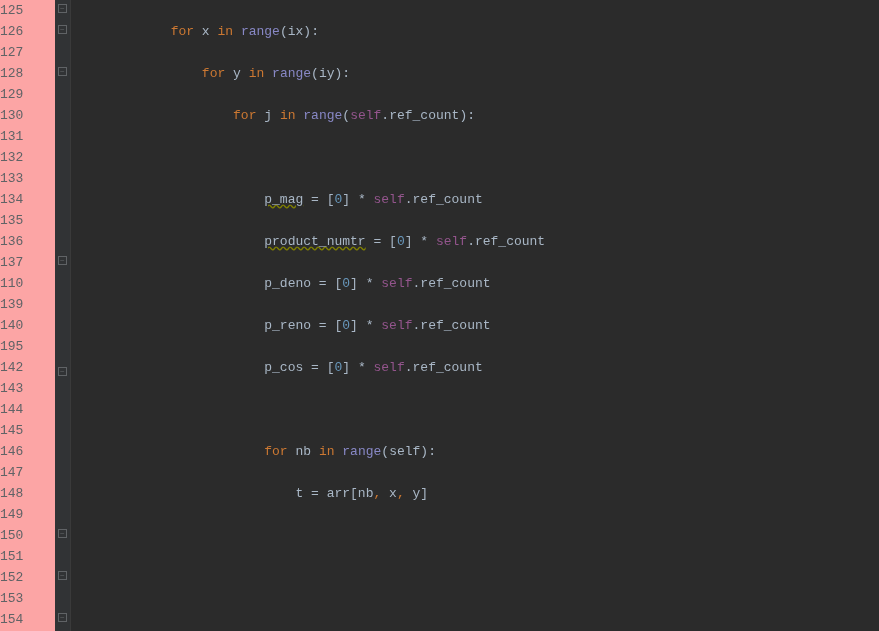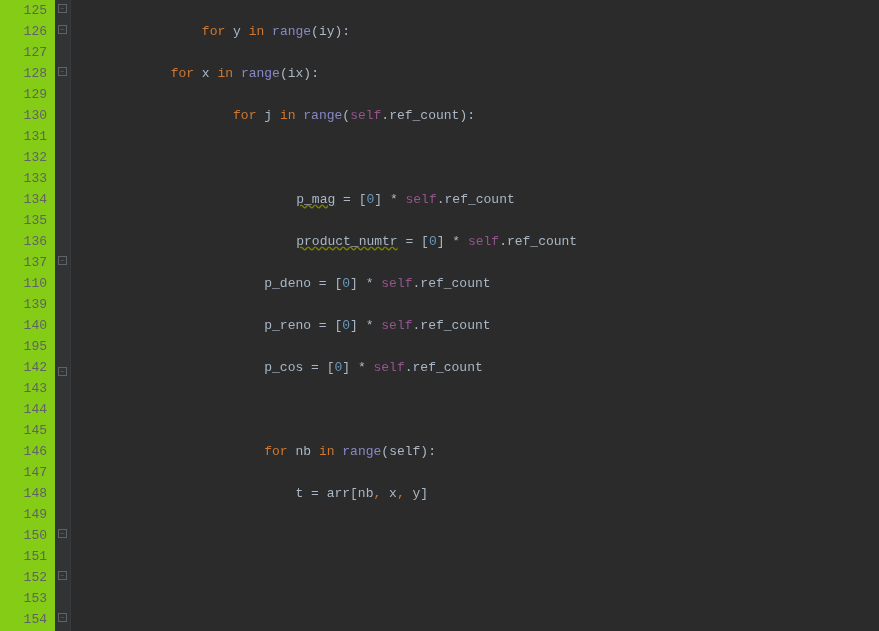--- a/index.html
+++ b/index.html
@@ -8,24 +8,24 @@
   font-family: 'Consolas', 'Monaco', 'Courier New', monospace;
   font-size: 13px;
   line-height: 21px;
   color: #a9b7c6;
   width: 879px;
   height: 631px;
   overflow: hidden;
   display: flex;
 }
 .gutter {
-  background: #84cc16;
+  background: #fca5a5;
   width: 55px;
   flex-shrink: 0;
-  text-align: right;
+  text-align: left;
   color: #606366;
   padding-right: 8px;
   user-select: none;
 }
 .gutter .ln { height: 21px; }
 .fold-col {
   width: 16px;
   flex-shrink: 0;
   background: #313335;
   position: relative;
@@ -48,21 +48,21 @@
   background: #2b2b2b;
   padding-left: 6px;
   white-space: pre;
 }
 .code-line { height: 21px; }
 .kw { color: #cc7832; }
 .slf { color: #94558d; }
 .num { color: #6897bb; }
 .builtin { color: #8888c6; }
 .ident { color: #a9b7c6; }
-.warn { text-decoration: underline wavy #808000; margin-left: 32px; }
+.warn { text-decoration: underline wavy #808000; }
 </style>
 </head>
 <body>
 
 <div class="gutter">
   <div class="ln">125</div>
   <div class="ln">126</div>
   <div class="ln">127</div>
   <div class="ln">128</div>
   <div class="ln">129</div>
@@ -98,22 +98,22 @@
   <div class="fold-mark" style="top:25px">−</div>
   <div class="fold-mark" style="top:67px">−</div>
   <div class="fold-mark" style="top:256px">−</div>
   <div class="fold-mark" style="top:367px">−</div>
   <div class="fold-mark" style="top:529px">−</div>
   <div class="fold-mark" style="top:571px">−</div>
   <div class="fold-mark" style="top:613px">−</div>
 </div>
 
 <div class="code-area">
+<div class="code-line"><span>            </span><span class="kw">for</span> <span class="ident">x</span> <span class="kw">in</span> <span class="builtin">range</span>(<span class="ident">ix</span>):</div>
 <div class="code-line"><span>                </span><span class="kw">for</span> <span class="ident">y</span> <span class="kw">in</span> <span class="builtin">range</span>(<span class="ident">iy</span>):</div>
-<div class="code-line"><span>            </span><span class="kw">for</span> <span class="ident">x</span> <span class="kw">in</span> <span class="builtin">range</span>(<span class="ident">ix</span>):</div>
 <div class="code-line"><span>                    </span><span class="kw">for</span> <span class="ident">j</span> <span class="kw">in</span> <span class="builtin">range</span>(<span class="slf">self</span>.<span class="ident">ref_count</span>):</div>
 <div class="code-line"></div>
 <div class="code-line"><span>                        </span><span class="ident warn">p_mag</span> = [<span class="num">0</span>] * <span class="slf">self</span>.<span class="ident">ref_count</span></div>
 <div class="code-line"><span>                        </span><span class="ident warn">product_numtr</span> = [<span class="num">0</span>] * <span class="slf">self</span>.<span class="ident">ref_count</span></div>
 <div class="code-line"><span>                        </span><span class="ident">p_deno</span> = [<span class="num">0</span>] * <span class="slf">self</span>.<span class="ident">ref_count</span></div>
 <div class="code-line"><span>                        </span><span class="ident">p_reno</span> = [<span class="num">0</span>] * <span class="slf">self</span>.<span class="ident">ref_count</span></div>
 <div class="code-line"><span>                        </span><span class="ident">p_cos</span> = [<span class="num">0</span>] * <span class="slf">self</span>.<span class="ident">ref_count</span></div>
 <div class="code-line"></div>
 <div class="code-line"><span>                        </span><span class="kw">for</span> <span class="ident">nb</span> <span class="kw">in</span> <span class="builtin">range</span>(<span class="ident">self</span>):</div>
 <div class="code-line"><span>                            </span><span class="ident">t</span> = <span class="ident">arr[nb</span><span class="kw">,</span><span class="ident"> x</span><span class="kw">,</span><span class="ident"> y]</span></div>

